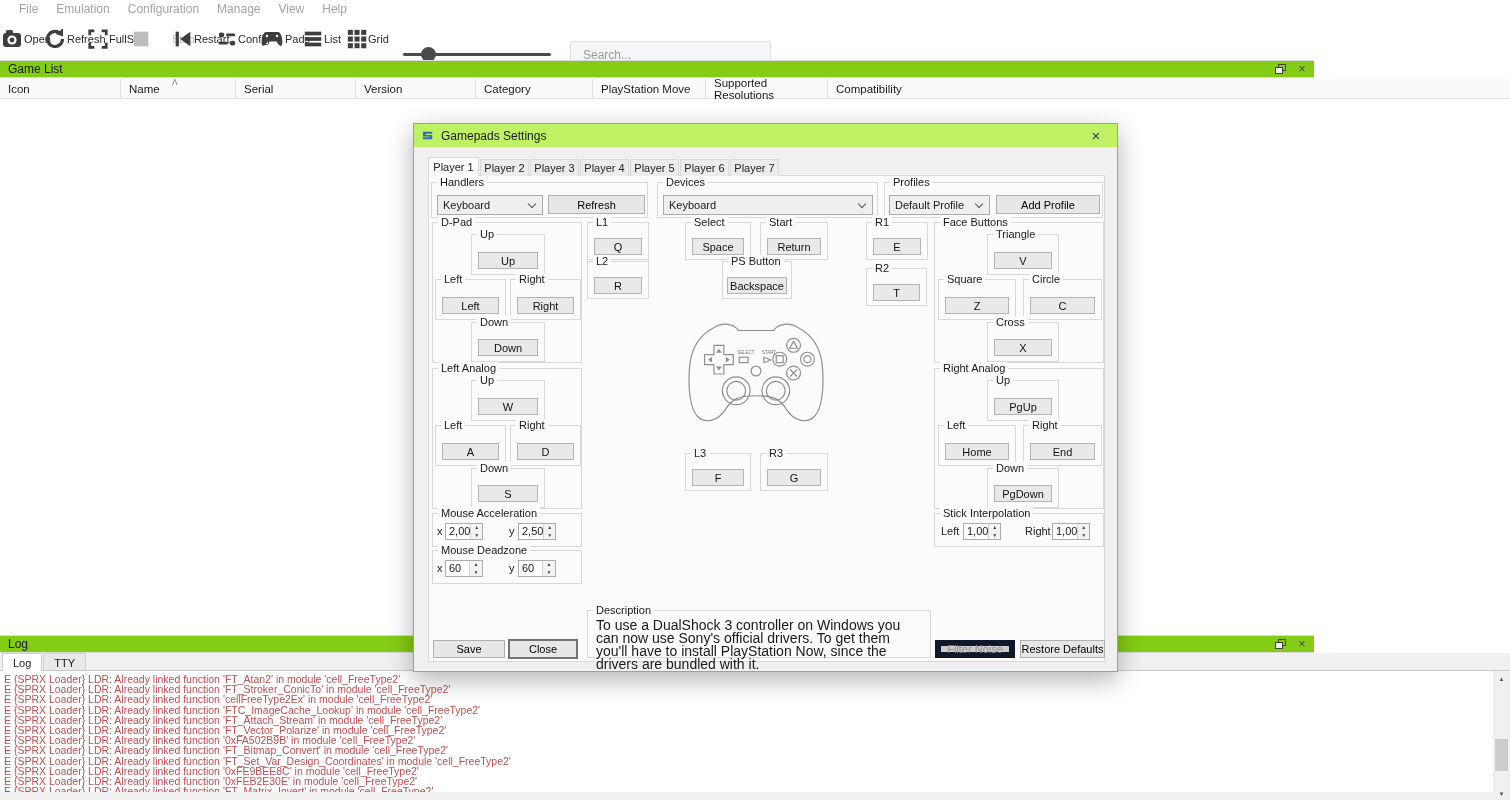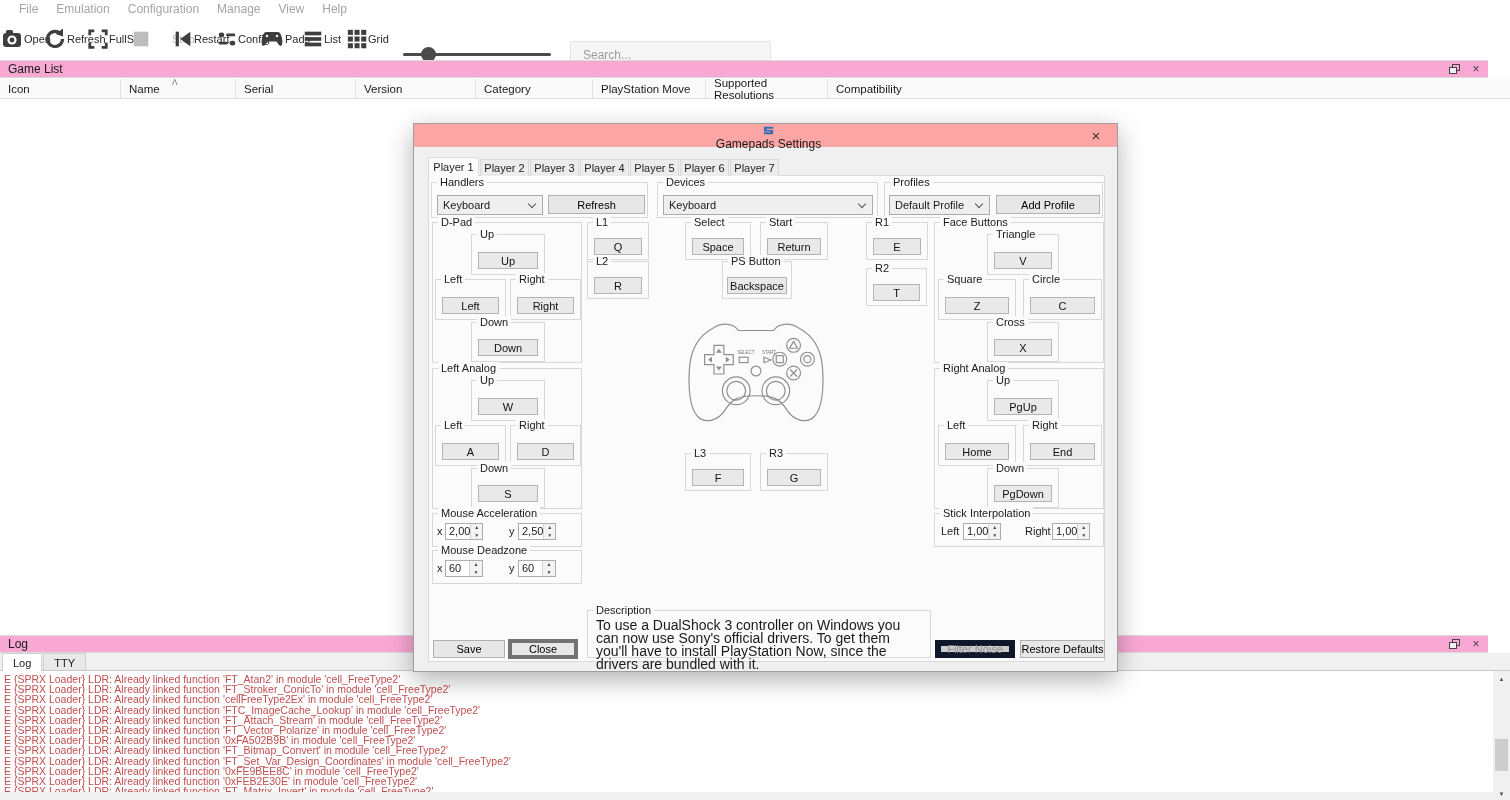--- a/index.html
+++ b/index.html
@@ -20,21 +20,21 @@
   .tbtn .tlabel { font-size:11px; color:#2b2b2b; line-height:13px; }
   .tbtn.disabled .tlabel { color:#b5b5b5;margin-left:20px; }
   .slider-track { position:absolute; left:403px; top:36px; width:148px; height:3px; background:#4a4a4a; border-radius:2px; }
   .slider-handle { position:absolute; left:421px; top:30px; width:15px; height:15px; border-radius:50%; background:#4a4a4a; }
   .searchbox { position:absolute; left:570px; top:24px; width:201px; height:28px; background:#f6f6f6;
     border:1px solid #e3e3e3; border-radius:2px; font-size:12px; padding:0 12px; color:#333;
     font-family:"Liberation Sans", sans-serif; }
   .searchbox::placeholder { color:#9b9b9b; }
 
   
-  .panel-title { position:absolute; left:0; width:1488px; height:18px; background:#f9a8d4;
+  .panel-title { position:absolute; left:0; width:1314px; height:18px; background:#84cc16;
     border-top:1px solid #dadada; border-bottom:1px solid #dadada; font-size:12px;
     display:flex; align-items:center; padding-left:8px; }
   .panel-icons { position:absolute; right:6px; top:2px; display:flex; gap:10px; align-items:center; }
   .pico { width:12px; height:12px; display:flex; align-items:center; justify-content:center; color:#444; font-size:12px; }
 
   
   .glheader { position:absolute; left:0; top:79px; width:1510px; height:20px; background:#fafafa;
     border-bottom:1px solid #e0e0e0; display:flex; }
   .glheader .col { font-size:11.5px; display:flex; align-items:center; padding-left:8px;
     border-right:1px solid #e3e3e3; height:100%; }
@@ -51,21 +51,21 @@
   .loglines { padding-top:3px; }
   .vscroll { position:absolute; right:0; top:0; width:17px; height:130px; background:#f0f0f0; }
   .vscroll .sarrow { position:absolute; left:0; width:17px; height:15px; display:flex; align-items:center; justify-content:center;
     font-size:6px; color:#505050; }
   .vthumb { position:absolute; left:2px; width:13px; background:#cdcdcd; }
   .hscroll { position:absolute; left:0; bottom:0; width:1493px; height:8px; background:#f0f0f0; }
 
   
   .dialog { position:absolute; left:413px; top:123px; width:705px; height:549px; background:#f0f0f0;
     border:1px solid #9f9f9f; box-shadow:0 8px 24px rgba(0,0,0,.3); }
-  .dtitle { position:absolute; left:0; top:0; width:100%; height:23px; background:#fca5a5; display:flex; align-items:center;flex-direction:column; }
+  .dtitle { position:absolute; left:0; top:0; width:100%; height:23px; background:#bef264; display:flex; align-items:center; }
   .dtitle .txt { font-size:12px; margin-left:8px; }
   .dclose { position:absolute; right:0; top:0; width:42px; height:23px; display:flex; align-items:center;
     justify-content:center; font-size:15px; color:#333; }
   .tabs { position:absolute; left:14px; top:34px; height:18px; display:flex; align-items:flex-end; z-index:3; }
   .tab { font-size:11px; width:49px; height:17px; display:flex; align-items:center; justify-content:center;
     background:#ececec; border:1px solid #d9d9d9; border-bottom:none; margin-right:1px; color:#222; }
   .tab.active { background:#fbfbfb; height:19px; width:51px; }
   .pane { position:absolute; left:14px; top:51px; width:677px; height:487px; background:#fbfbfb; border:1px solid #d9d9d9; }
 
   .gb, .kg { position:absolute; border:1px solid #d8d8d8; }
@@ -73,21 +73,21 @@
     line-height:13px; color:#1a1a1a; white-space:nowrap; }
   .keybtn { position:absolute; left:6px; right:6px; bottom:5px; height:17px; background:#e9e9e9;
     border:1px solid #b4b4b4; font-size:11px; color:#111; display:flex; align-items:center; justify-content:center;
     font-family:"Liberation Sans", sans-serif; }
   .combo { position:absolute; background:#efefef; border:1px solid #ababab; height:20px;
     display:flex; align-items:center; justify-content:space-between; font-size:11px; padding:0 7px 0 5px; }
   .chev { width:6px; height:6px; border-right:1.4px solid #555; border-bottom:1.4px solid #555;
     transform:rotate(45deg); margin-top:-3px; flex:none; }
   .push { position:absolute; background:#e7e7e7; border:1px solid #b0b0b0; font-size:11px;
     display:flex; align-items:center; justify-content:center; font-family:"Liberation Sans", sans-serif; }
-  .push.default { border:4px solid #737373; }
+  .push.default { border:2px solid #737373; }
   .push.disabled { background:#cbcbcb; border:6px solid #0f172a; color:#909090; }
   .spin { position:absolute; height:17px; background:#fff; border:1px solid #abadb3; display:flex; font-size:11px; }
   .spin .val { flex:1; padding:1px 0 0 3px; }
   .spin .arr { width:13px; border-left:1px solid #d5d5d5; display:flex; flex-direction:column; background:#f3f3f3; }
   .spin .arr span { flex:1; font-size:5px; line-height:7px; text-align:center; color:#444; }
   .flbl { position:absolute; font-size:11px; }
   .desc-text { position:absolute; left:8px; right:6px; top:8px; font-size:14px; line-height:13px; color:#1a1a1a; }
 </style>
 </head>
 <body>

